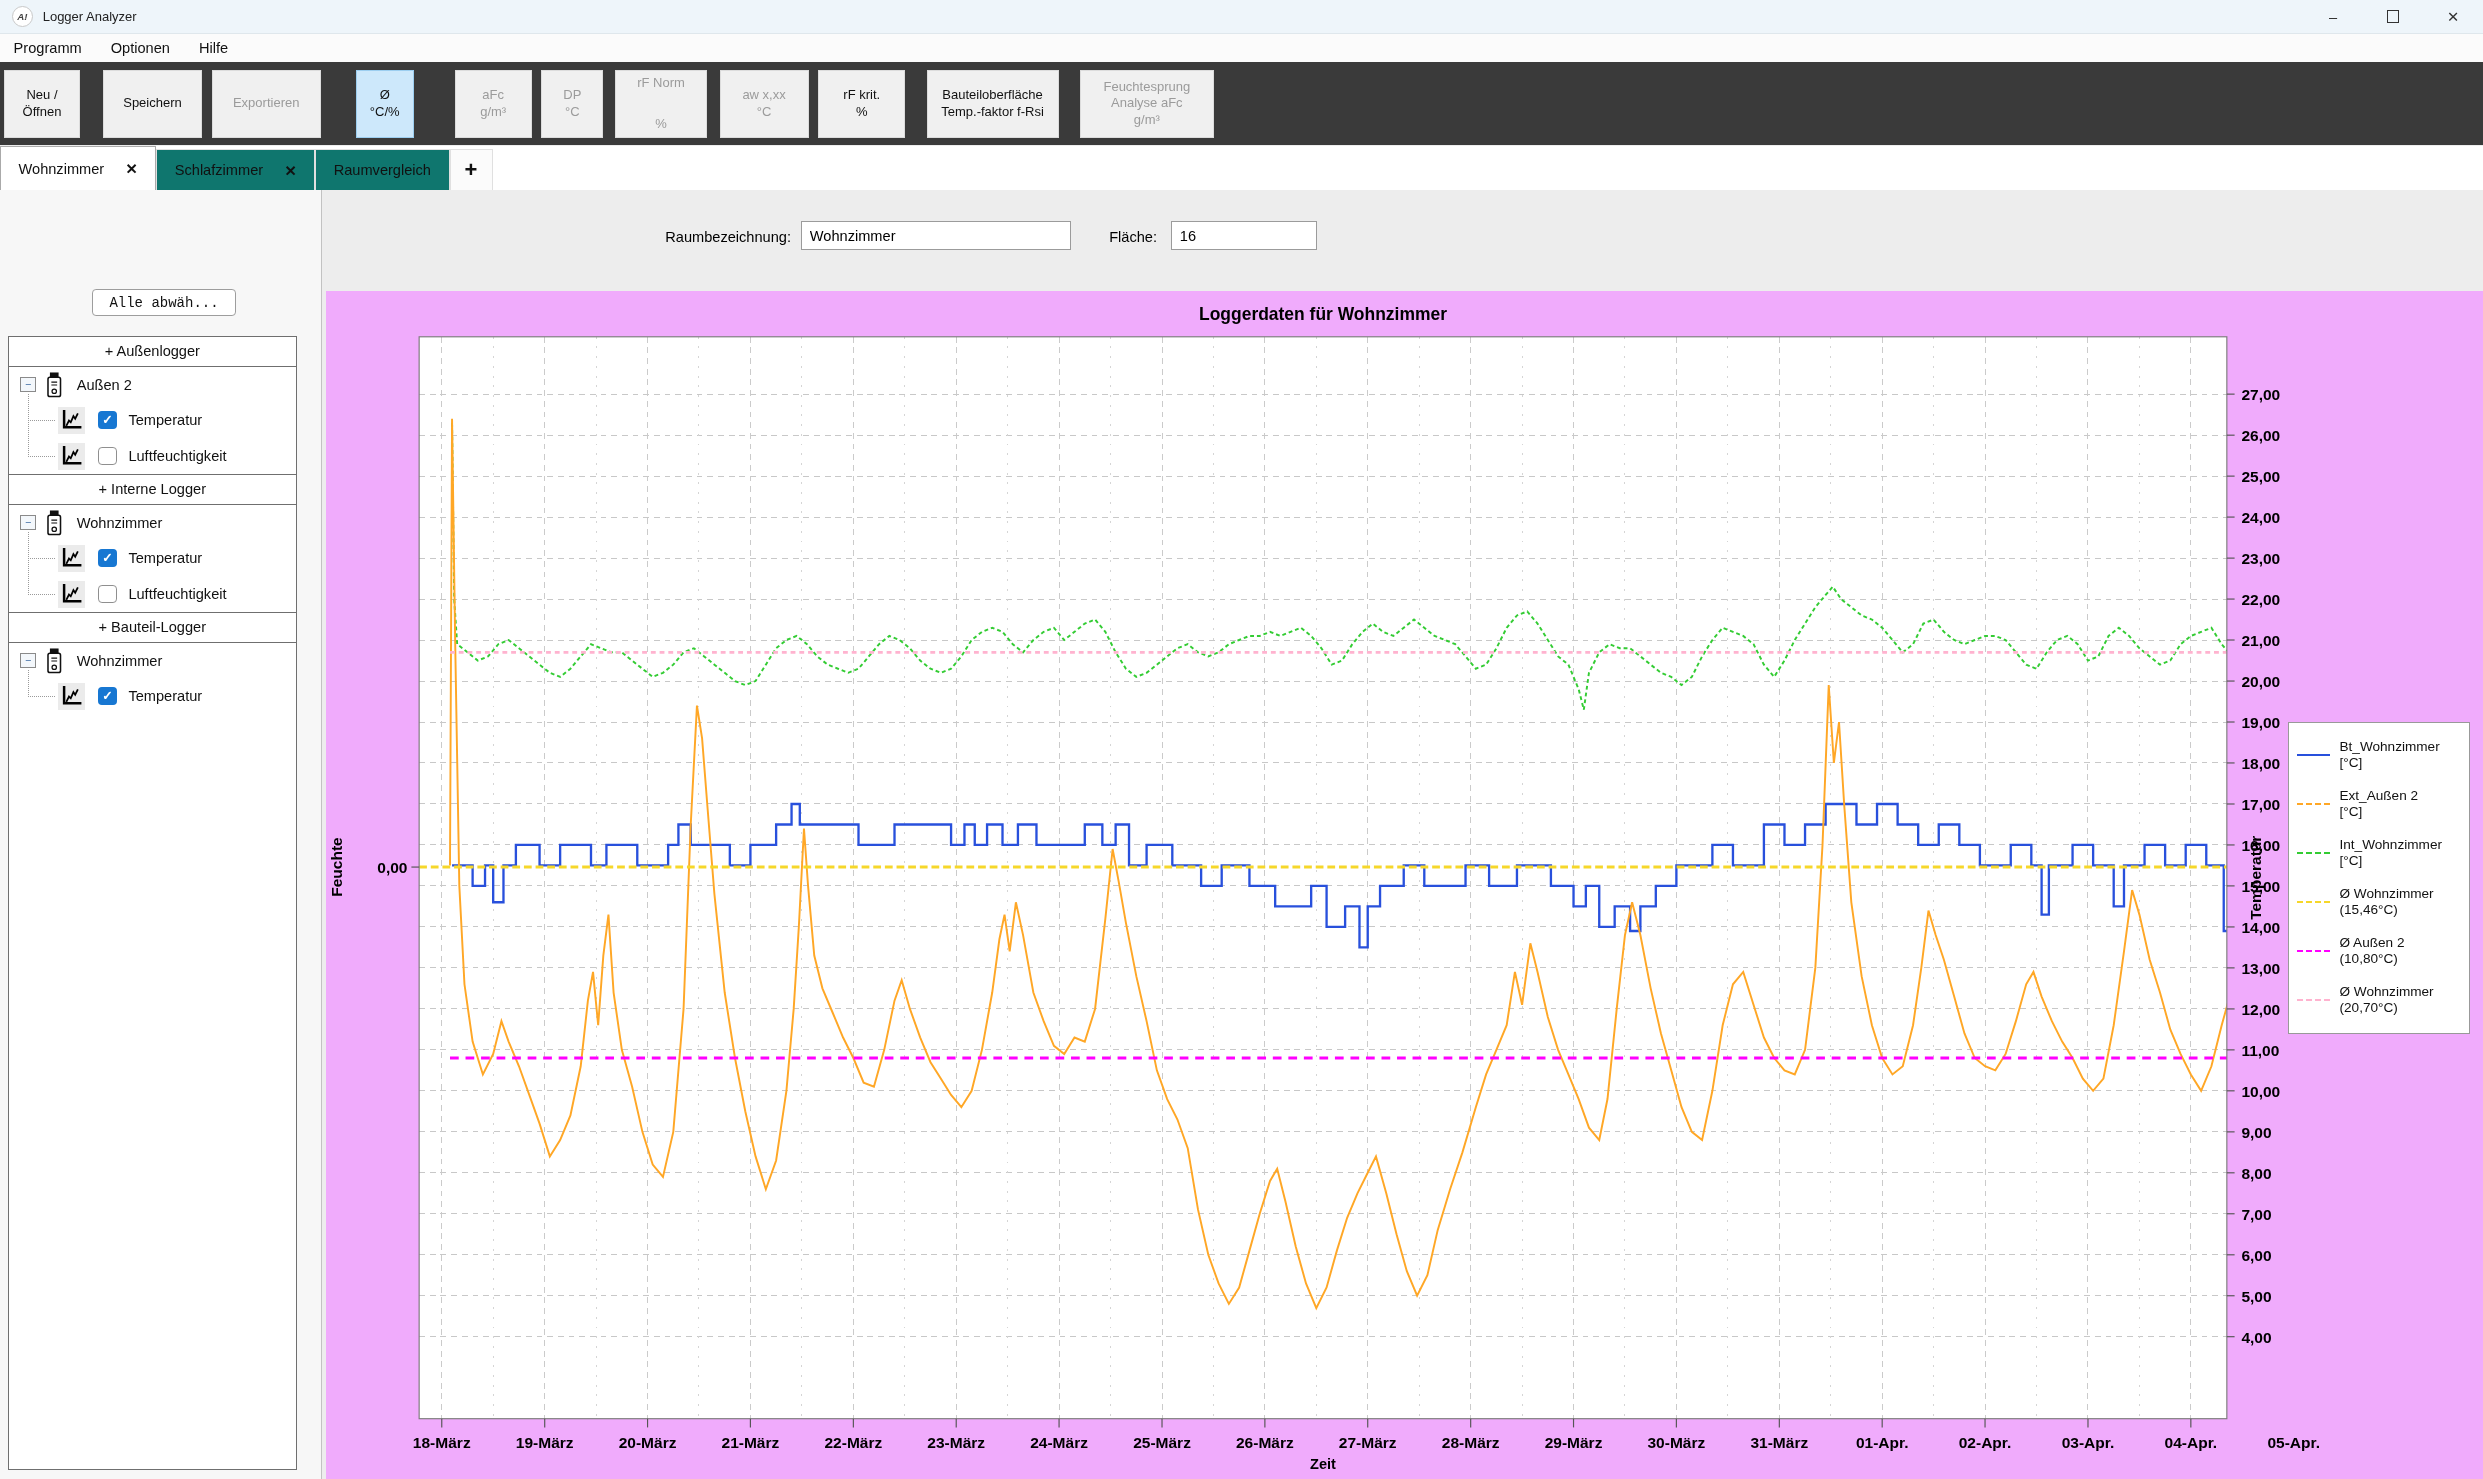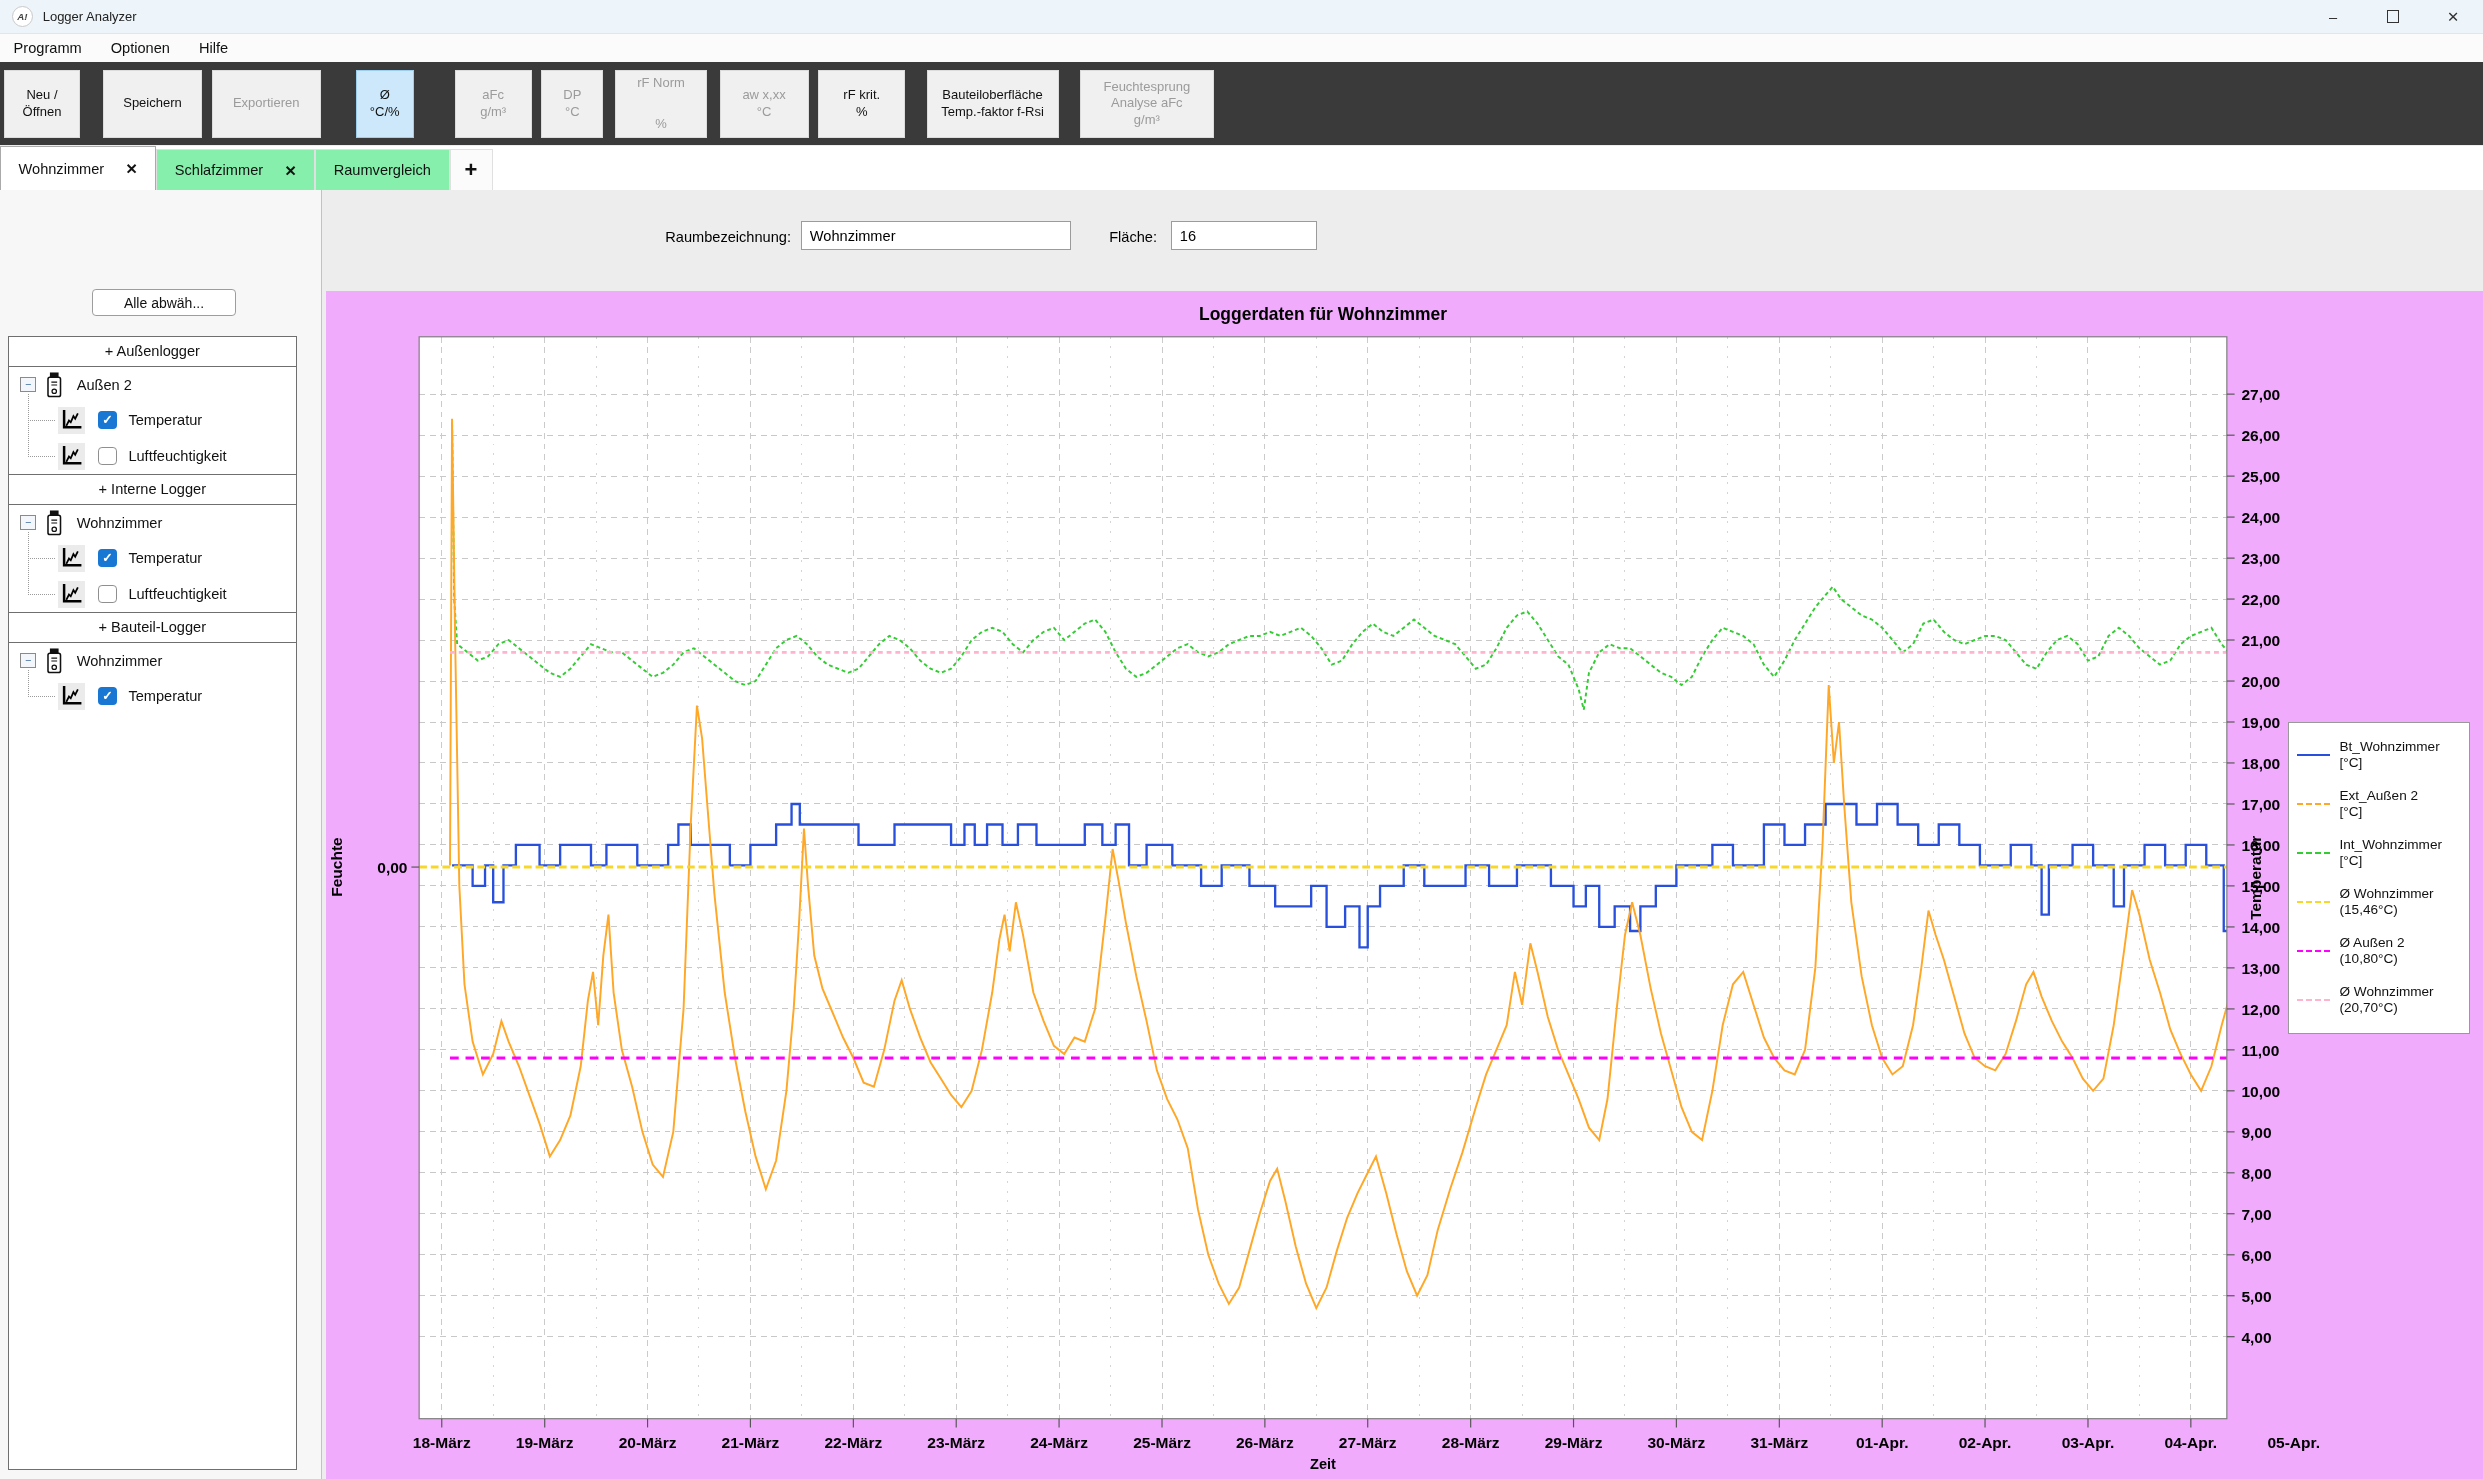--- a/index.html
+++ b/index.html
@@ -25,41 +25,41 @@
            display:flex;align-items:center;padding-left:4px;box-sizing:border-box;}
   .tb-btn{height:68px;background:#f0f0f0;border:1px solid #dcdcdc;display:flex;flex-direction:column;
           justify-content:center;align-items:center;font-size:13px;line-height:16.5px;color:#111;
           box-sizing:border-box;text-align:center;flex:none;}
   .tb-btn.disabled{color:#9b9b9b;}
   .tb-btn.active{background:#cde8fb;border-color:#9ccef0;}
   
   .tabbar{position:absolute;left:0;top:146px;width:100%;height:45px;background:#fff;
           display:flex;align-items:flex-end;border-bottom:1px solid #d6d6d6;box-sizing:border-box;}
   .tab{height:41px;padding:0 17.5px;display:flex;align-items:center;gap:21.3px;font-size:14.6px;
-       background:#86efac;border:1px solid #e0e0e0;border-bottom:none;box-sizing:border-box;}
+       background:#0f766e;border:1px solid #e0e0e0;border-bottom:none;box-sizing:border-box;}
   .tab.active{background:#fff;border-color:#aaa;height:44px;}
   .tab-close{font-weight:bold;font-size:14.6px;}
   .tab-plus{width:43px;height:41px;display:flex;align-items:center;justify-content:center;
             font-size:22px;font-weight:bold;background:#fbfbfb;border:1px solid #e0e0e0;border-bottom:none;box-sizing:border-box;}
   
   .content{position:absolute;left:0;top:190px;right:0;bottom:0;background:#ededed;}
   .lbl{position:absolute;font-size:14.6px;color:#000000;}
   .lbl-room{left:597px;top:39px;width:194px;text-align:right;}
   .lbl-area{left:1077px;top:39px;width:80px;text-align:right;}
   .inp{position:absolute;top:31px;height:29px;border:1px solid #9b9b9b;background:#fff;
        font-family:"Liberation Sans",sans-serif;font-size:14.6px;padding:0 7.8px;box-sizing:border-box;}
   .inp-room{left:801px;width:270px;}
   .inp-area{left:1171px;width:146px;}
   .infobox{position:absolute;right:7.8px;top:9.7px;width:400px;background:#fff;border:1px solid #ababab;
            border-radius:5.8px;padding:6.8px 9.7px;font-size:12px;line-height:17.5px;text-align:right;color:#000;}
   
   .sidebar{position:absolute;left:0;top:0;bottom:0;width:322px;background:#f7f7f7;
            border-right:1px solid #c2c2c2;box-sizing:border-box;}
   .deselect{position:absolute;left:92px;top:99px;width:144px;height:27px;background:#fff;
-            border:1px solid #9d9d9d;border-radius:3.9px;font-family:Liberation Sans, sans-serif;
+            border:1px solid #9d9d9d;border-radius:3.9px;font-family:Liberation Mono, monospace;
             font-size:14px;color:#111;}
   .tree{position:absolute;left:7.8px;top:146px;width:289px;bottom:9.7px;background:#fff;
         border:1px solid #6f6f6f;box-sizing:border-box;}
   .section-header{height:29px;line-height:29px;text-align:center;font-size:14.6px;background:#fff;
                   border-top:1px solid #6f6f6f;border-bottom:1px solid #6f6f6f;}
   .tree .section-header:first-child{border-top:none;}
   .lrow{height:35px;display:flex;align-items:center;padding-left:11.6px;position:relative;}
   .expander{width:13.6px;height:13.6px;border:1px solid #8a8a8a;background:#f3f7fb;display:flex;
             align-items:center;justify-content:center;font-size:10.7px;line-height:10.7px;color:#3f6ea5;flex:none;}
   .lg-icon{margin-left:9.7px;flex:none;display:flex;}

